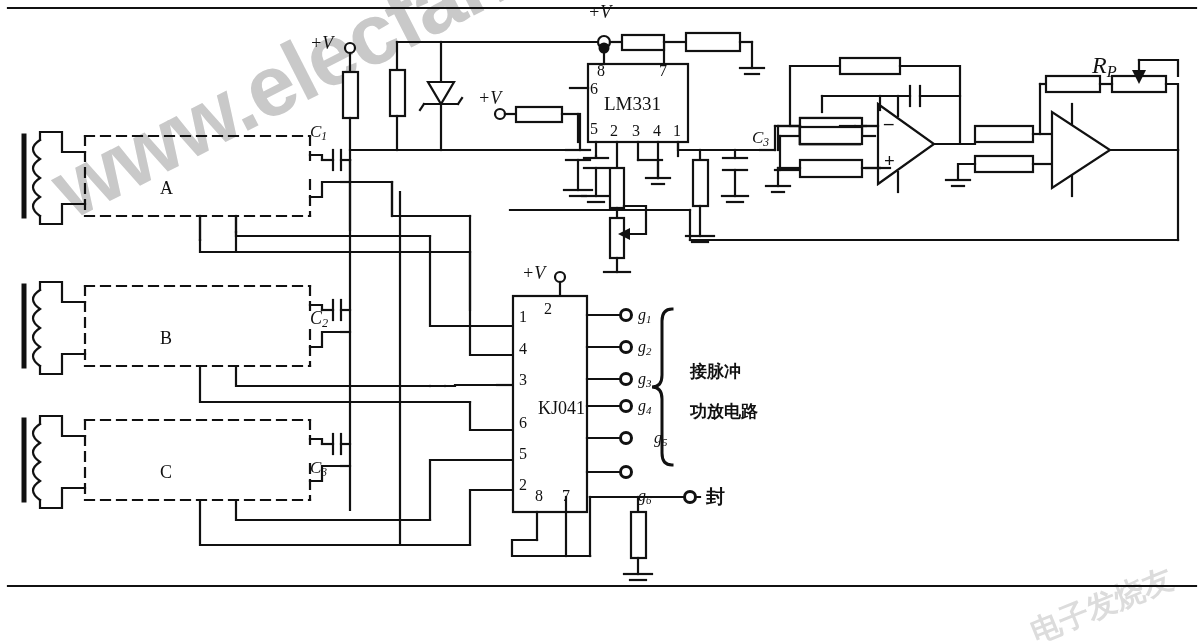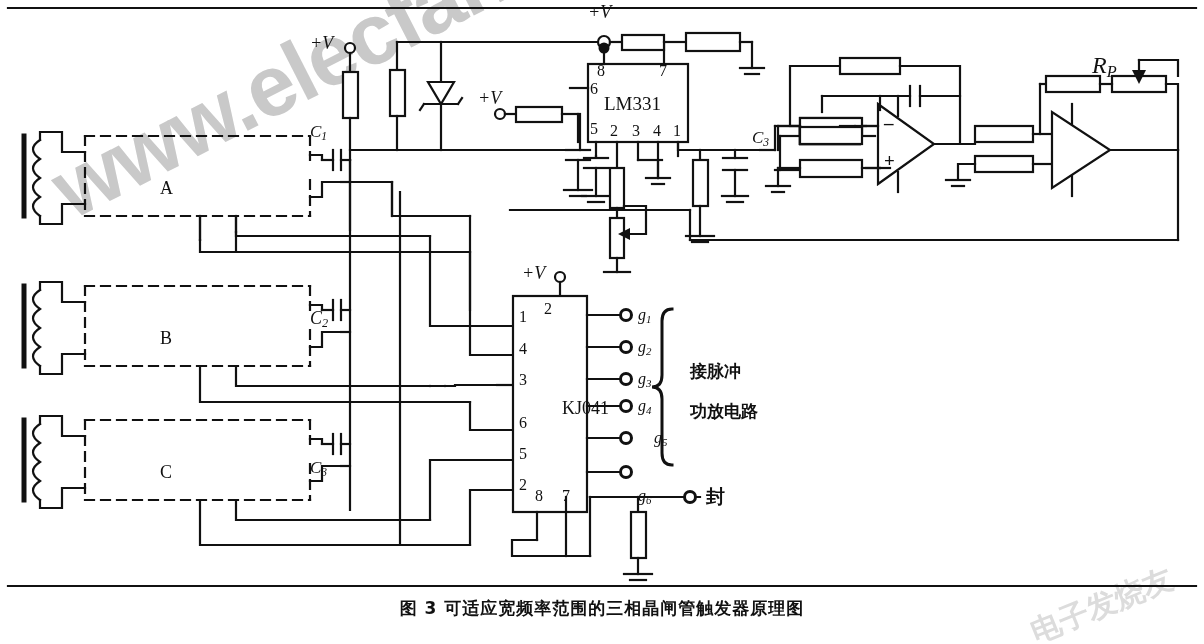--- a/index.html
+++ b/index.html
@@ -428,21 +428,21 @@
     <span>C</span><span class="sub">3</span>
   </div>
 
   <div class="lbl" style="left:884px;top:112px;font-size:19px;font-weight:bold;">–</div>
   <div class="lbl" style="left:884px;top:150px;font-size:19px;font-weight:bold;">+</div>
 
   <div class="lbl it" style="left:1092px;top:52px;font-size:24px;">
     <span>R</span><span class="sub">P</span>
   </div>
 
-  <div class="lbl" style="left:538px;top:398px;font-size:18px;margin-left:24px;">KJ041</div>
+  <div class="lbl" style="left:538px;top:398px;font-size:18px;">KJ041</div>
   <div class="lbl" style="left:544px;top:300px;font-size:16px;">2</div>
   <div class="lbl" style="left:519px;top:308px;font-size:16px;">1</div>
   <div class="lbl" style="left:519px;top:340px;font-size:16px;">4</div>
   <div class="lbl" style="left:519px;top:371px;font-size:16px;">3</div>
   <div class="lbl" style="left:519px;top:414px;font-size:16px;">6</div>
   <div class="lbl" style="left:519px;top:445px;font-size:16px;">5</div>
   <div class="lbl" style="left:519px;top:476px;font-size:16px;">2</div>
   <div class="lbl" style="left:535px;top:487px;font-size:16px;">8</div>
   <div class="lbl" style="left:562px;top:487px;font-size:16px;">7</div>
 
@@ -456,15 +456,14 @@
     <span>g</span><span class="sub">4</span></div>
   <div class="lbl it" style="left:638px;top:429px;font-size:16px;margin-left:16px;">
     <span>g</span><span class="sub">5</span></div>
   <div class="lbl it" style="left:638px;top:463px;font-size:16px;margin-top:24px;">
     <span>g</span><span class="sub">6</span></div>
 
   <div class="lbl cn" style="left:690px;top:360px;font-size:17px;">接脉冲</div>
   <div class="lbl cn" style="left:690px;top:400px;font-size:17px;">功放电路</div>
   <div class="lbl cn" style="left:706px;top:484px;font-size:19px;">封</div>
 
-  <div class="cap">图 3   可适应宽频率范围的三相晶闸管触发器原理图</div>
 
 </div>
 
 </body></html>

